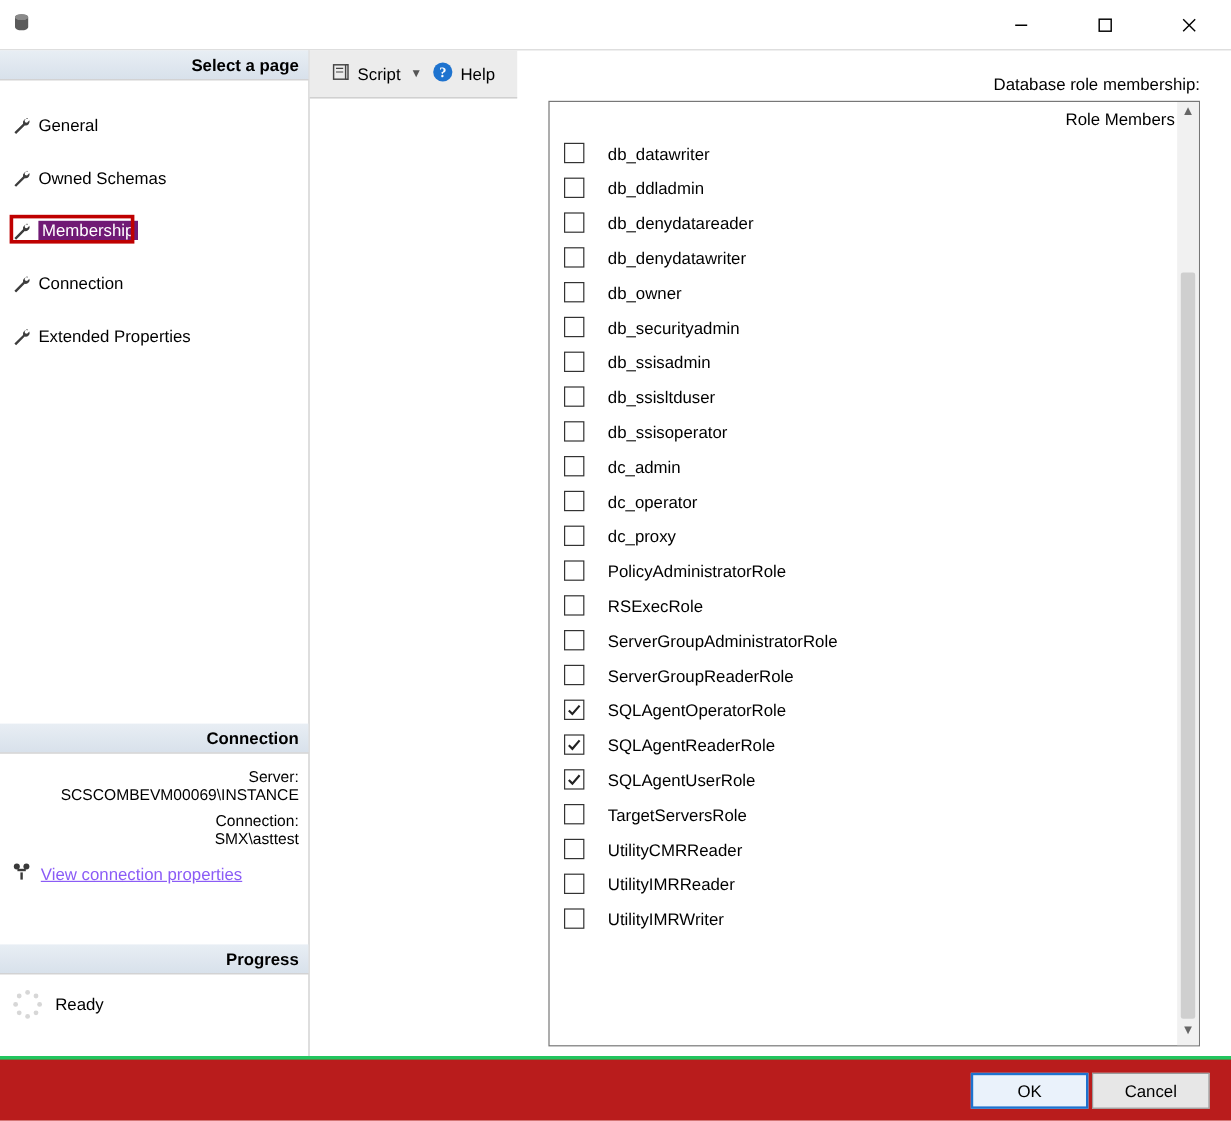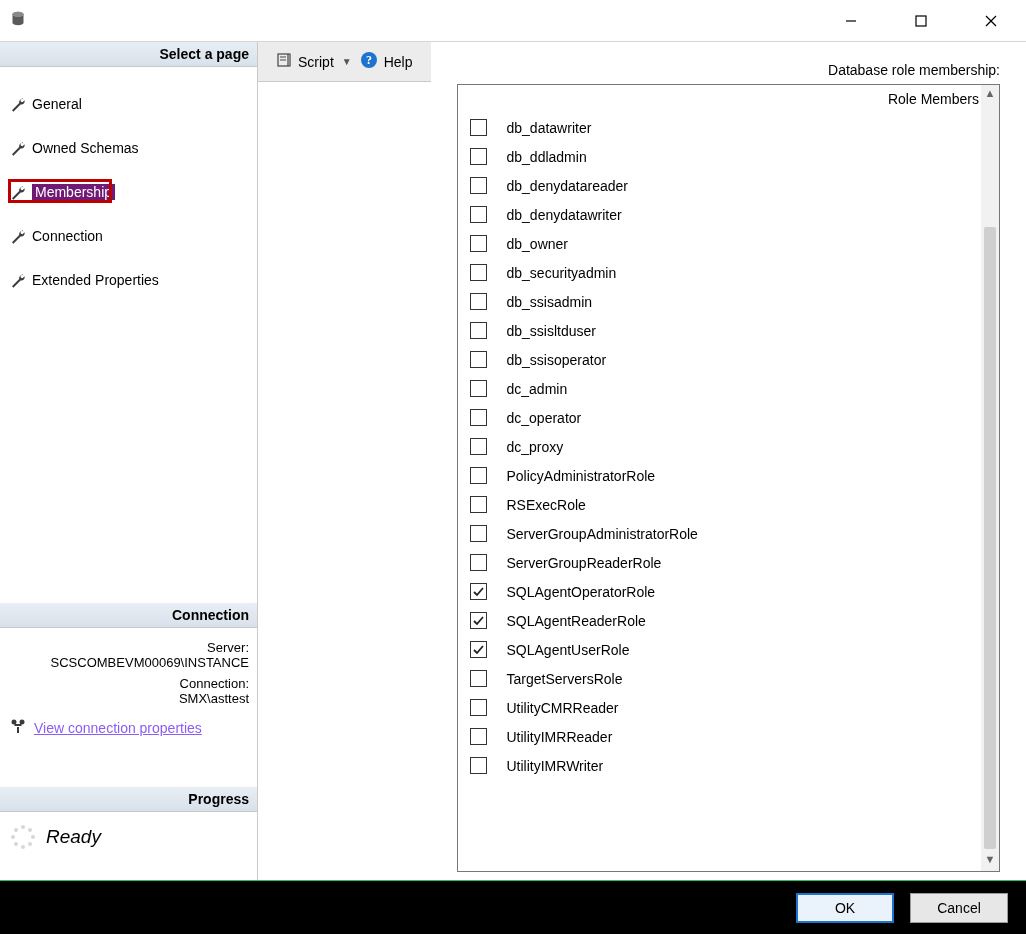--- a/index.html
+++ b/index.html
@@ -120,21 +120,21 @@
   
   .progress-section {
     padding: 12px 8px 30px 10px;
     display: flex;
     align-items: center;
   }
   .progress-section .spinner {
     width: 26px; height: 26px;
     margin-right: 10px;
   }
-  .progress-text { font-size: 19px; font-style: italic; }
+  .progress-text { font-size: 14px; }
 
   
   .main {
     flex: 1 1 auto;
     display: flex;
     flex-direction: row;
     min-width: 0;
   }
 
   
@@ -215,27 +215,27 @@
     width: 12px;
     flex: 1 1 auto;
     background: #cfcfcf;
     margin: 4px 0;
     border-radius: 2px;
   }
 
   
   .footer {
     height: 54px;
-    border-top: 1px solid #22c55e;
+    border-top: 3px solid #22c55e;
     display: flex;
     align-items: center;
     justify-content: flex-end;
     padding-right: 18px;
-    gap: 16px;
-    background: #000000;
+    gap: 3px;
+    background: #b91c1c;
   }
   .footer button {
     width: 98px;
     height: 30px;
     font-size: 14px;
     background: #e7e7e7;
     border: 1px solid #9a9a9a;
     cursor: default;
   }
   .footer button.primary {

